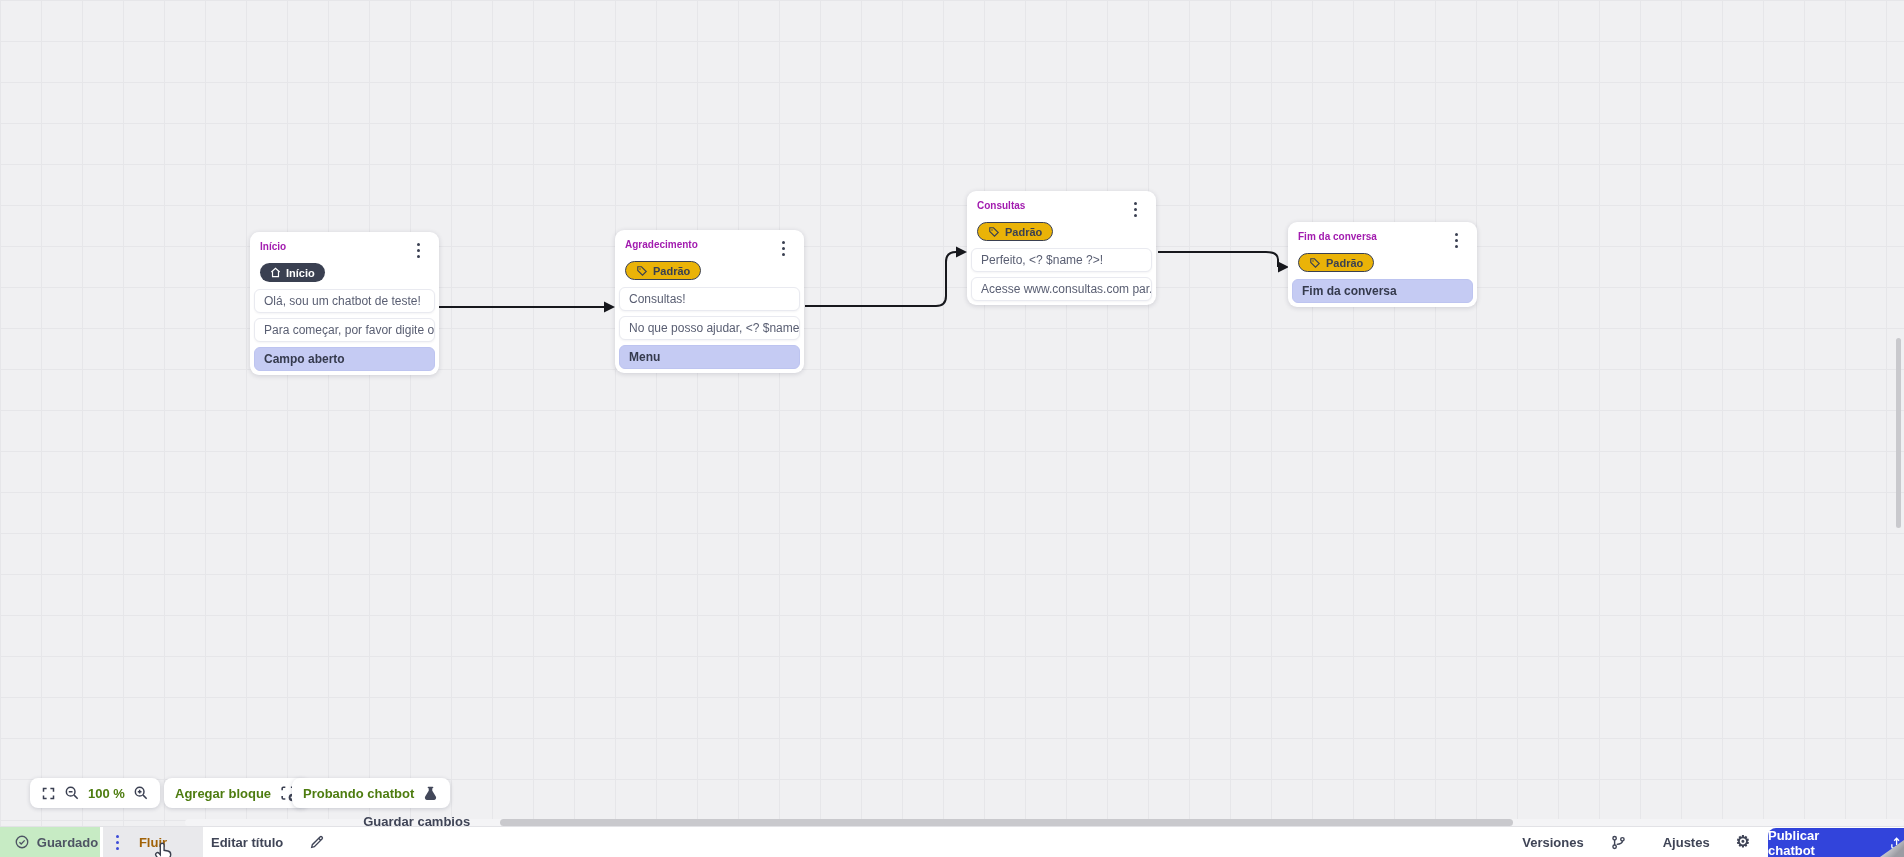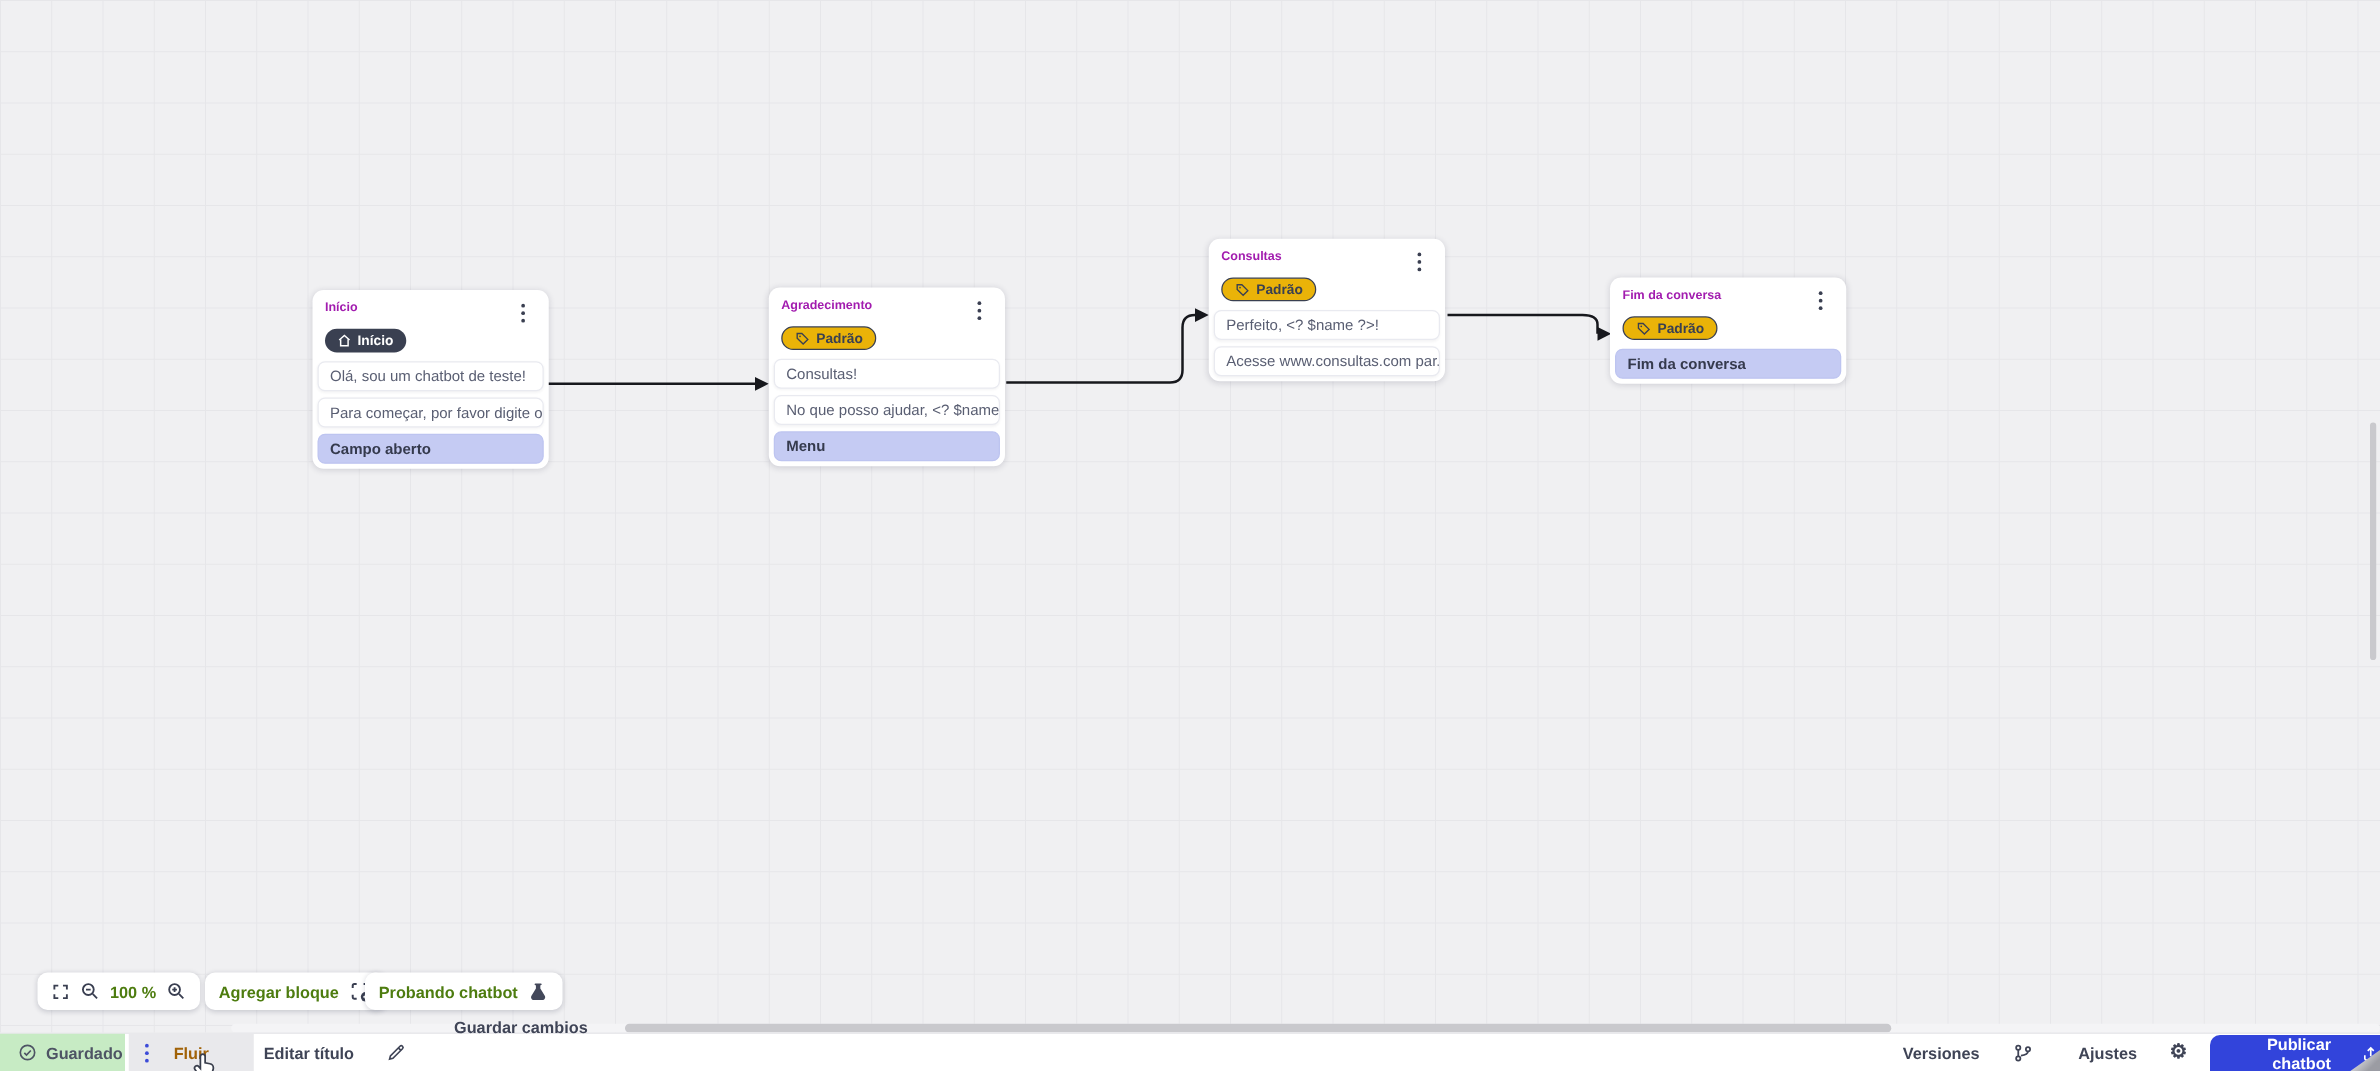--- a/index.html
+++ b/index.html
@@ -70,21 +70,21 @@
   .fluir-label { color:#a16207; font-weight:600; }
   .bar-btn { display:flex; align-items:center; gap:26px; font-weight:600; cursor:pointer; white-space:nowrap; }
   .btn-edit { margin-left:8px; }
   .btn-savechanges { margin-left:38px;flex-direction:column; }
   .spacer { flex:1; }
   .btn-versions { margin-right:36px; }
   .btn-settings { margin-right:18px; }
   .gear-glyph { font-size:16px; line-height:1; color:#3f4456; }
   .publish { height:29px; align-self:flex-end; background:#3244db; color:#fff;
     border-radius:8px 0 0 0; display:flex; align-items:center; justify-content:center;
-    gap:24px; width:136px; font-weight:700; font-size:13px; cursor:pointer;text-align:right; }
+    gap:24px; width:136px; font-weight:700; font-size:13px; cursor:pointer; }
 
   .corner-fold { position:absolute; right:0; bottom:0; width:24px; height:17px;
     background:linear-gradient(135deg,#ececee 20%,#9b9ca3 75%);
     clip-path:polygon(100% 0,100% 100%,0 100%); z-index:6; }
 
   .mouse-cursor { position:absolute; left:150px; top:838px; z-index:7; pointer-events:none; }
 
   svg { display:block; }
 </style>
 </head>

